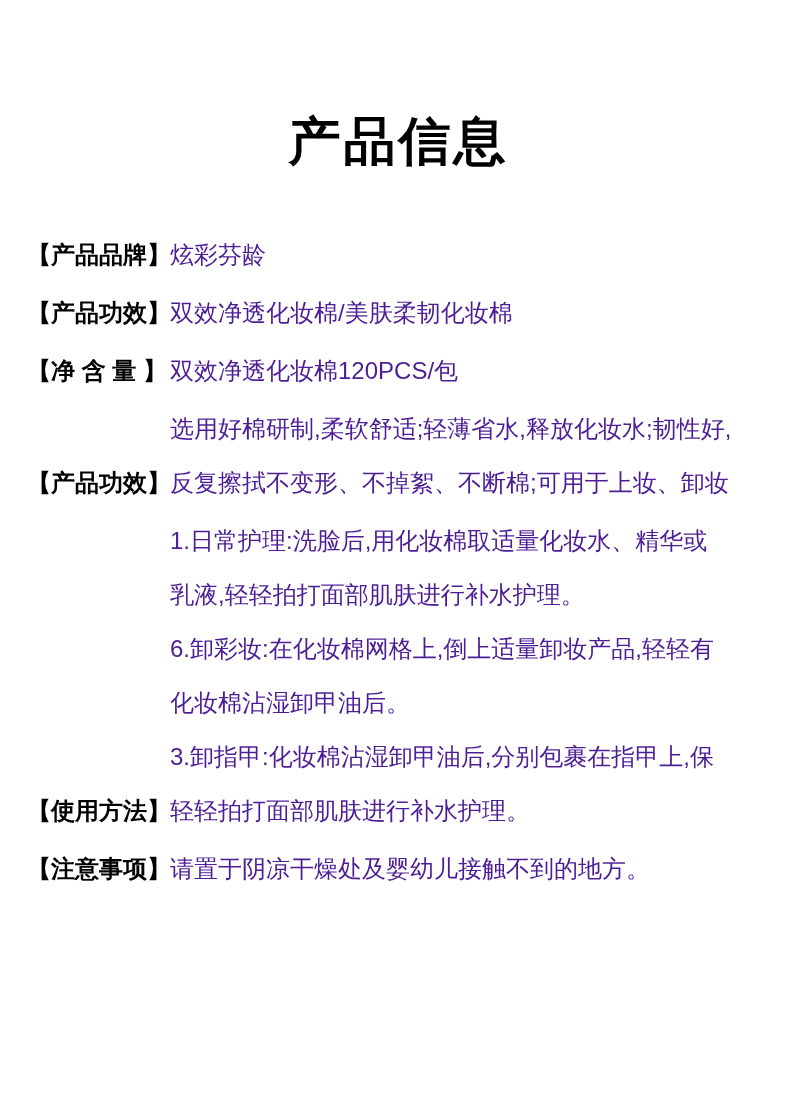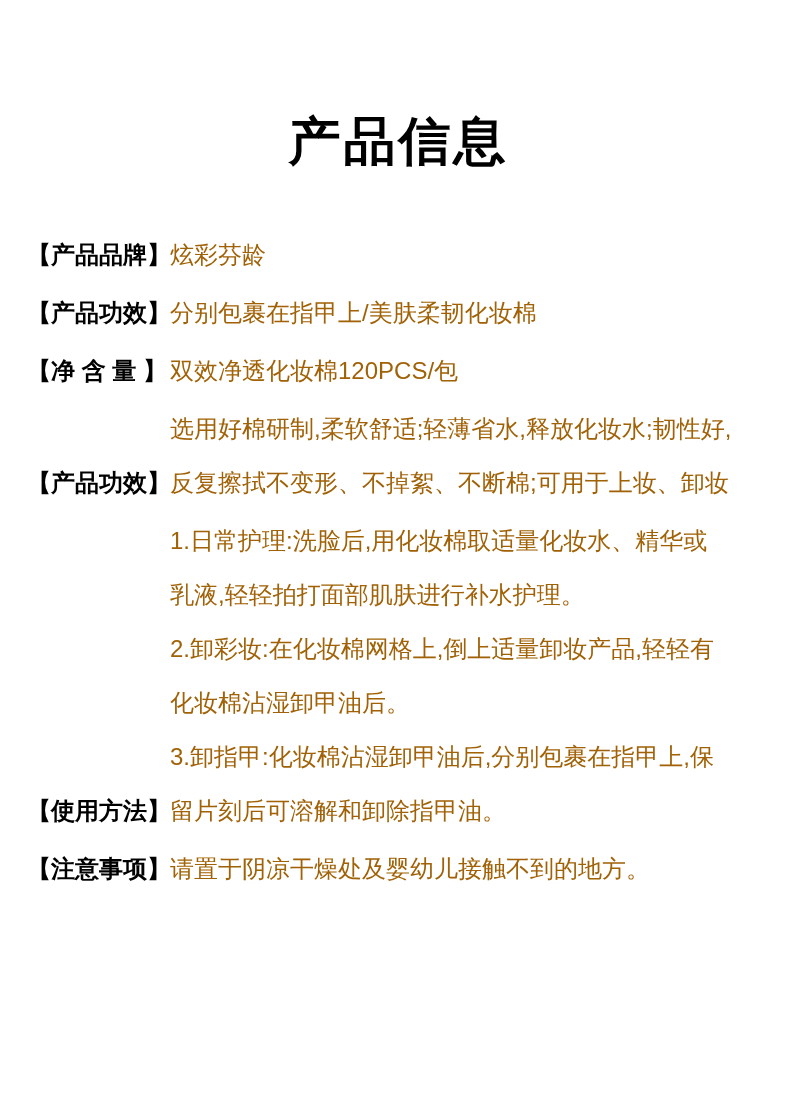--- a/index.html
+++ b/index.html
@@ -45,21 +45,21 @@
     font-weight: 700;
     color: #000000;
     white-space: nowrap;
     letter-spacing: 0;
   }
   .value {
     flex: 1 1 auto;
     font-size: 24px;
     line-height: 54px;
     font-weight: 400;
-    color: #a16207;
+    color: #4c1d95;
   }
   .value .line {
     white-space: nowrap;
   }
 </style>
 </head>
 <body>
 
 <div class="page">
 
@@ -70,21 +70,21 @@
     <div class="row">
       <div class="label">【产品品牌】</div>
       <div class="value">
         <div class="line">炫彩芬龄</div>
       </div>
     </div>
 
     <div class="row">
       <div class="label">【产品功效】</div>
       <div class="value">
-        <div class="line">分别包裹在指甲上/美肤柔韧化妆棉</div>
+        <div class="line">双效净透化妆棉/美肤柔韧化妆棉</div>
       </div>
     </div>
 
     <div class="row">
       <div class="label">【净 含 量 】</div>
       <div class="value">
         <div class="line">双效净透化妆棉120PCS/包</div>
       </div>
     </div>
 
@@ -94,24 +94,24 @@
         <div class="line">选用好棉研制,柔软舒适;轻薄省水,释放化妆水;韧性好,</div>
         <div class="line">反复擦拭不变形、不掉絮、不断棉;可用于上妆、卸妆</div>
       </div>
     </div>
 
     <div class="row">
       <div class="label">【使用方法】</div>
       <div class="value">
         <div class="line">1.日常护理:洗脸后,用化妆棉取适量化妆水、精华或</div>
         <div class="line">乳液,轻轻拍打面部肌肤进行补水护理。</div>
-        <div class="line">2.卸彩妆:在化妆棉网格上,倒上适量卸妆产品,轻轻有</div>
+        <div class="line">6.卸彩妆:在化妆棉网格上,倒上适量卸妆产品,轻轻有</div>
         <div class="line">化妆棉沾湿卸甲油后。</div>
         <div class="line">3.卸指甲:化妆棉沾湿卸甲油后,分别包裹在指甲上,保</div>
-        <div class="line">留片刻后可溶解和卸除指甲油。</div>
+        <div class="line">轻轻拍打面部肌肤进行补水护理。</div>
       </div>
     </div>
 
     <div class="row">
       <div class="label">【注意事项】</div>
       <div class="value">
         <div class="line">请置于阴凉干燥处及婴幼儿接触不到的地方。</div>
       </div>
     </div>
 

